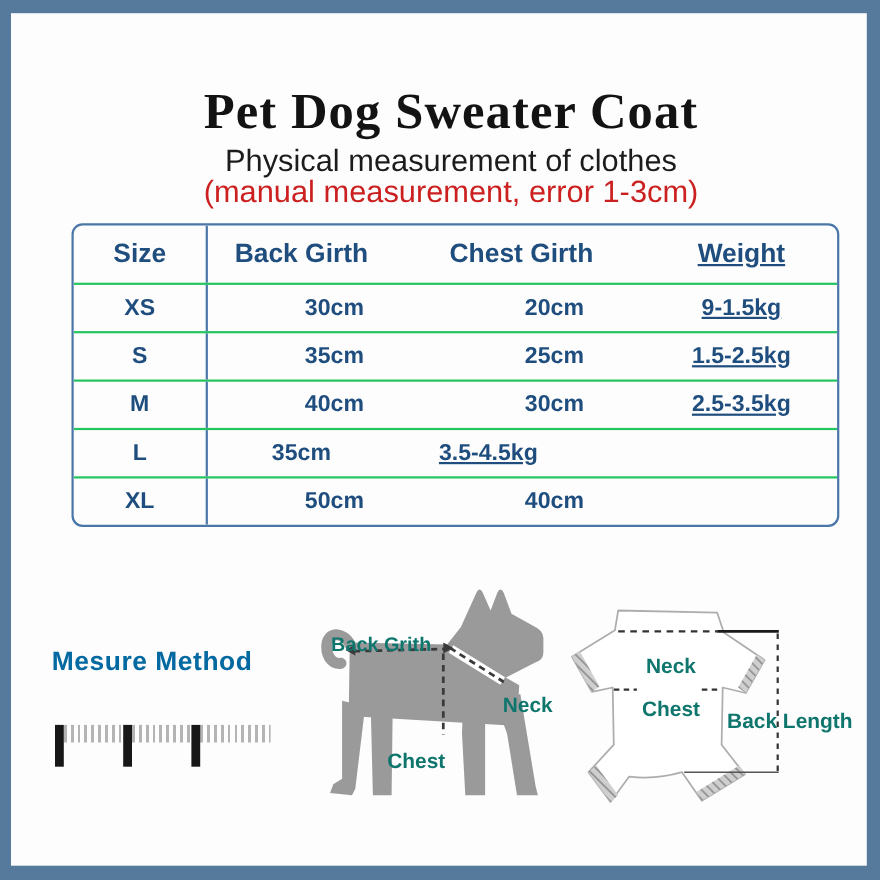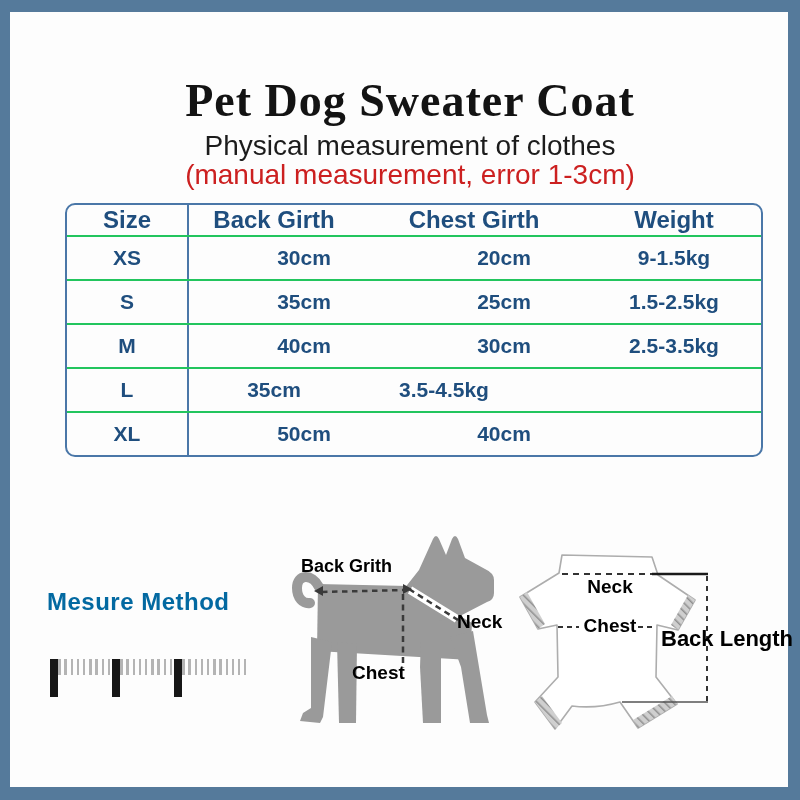--- a/index.html
+++ b/index.html
@@ -11,41 +11,41 @@
   .titleblock{position:absolute;left:0;top:64px;width:800px;text-align:center;}
   .title{font-family:"Liberation Serif","DejaVu Serif",serif;font-weight:bold;font-size:46px;
          color:#131313;margin:0;letter-spacing:1px;line-height:1.1;}
   .subtitle{font-size:28px;color:#1c1c1c;margin-top:4px;line-height:1.05;}
   .note{font-size:28px;color:#cc2020;line-height:1.05;}
 
   
   .size-table{position:absolute;left:55px;top:191px;width:698px;box-sizing:border-box;
               border:2px solid #4a77a8;border-radius:10px;background:#fdfdfd;overflow:hidden;}
   .trow{display:flex;align-items:center;height:42px;border-top:2px solid #22c55e;}
-  .trow.head{height:30px;border-top:none;}
+  .trow.head{height:52px;border-top:none;}
   .tcell{box-sizing:border-box;text-align:center;color:#1f4e7e;font-weight:bold;font-size:21px;}
   .trow.head .tcell{font-size:24px;}
   .c1{width:122px;border-right:2px solid #4a77a8;align-self:stretch;display:flex;align-items:center;justify-content:center;}
-  .c2{width:230px;}.c3{width:170px;}.c4{width:170px;}
+  .c2{width:230px;}.c3{width:170px;}.c4{width:170px;text-decoration:underline;}
 
   
   .mm-heading{position:absolute;left:37px;top:576px;font-size:24px;font-weight:bold;color:#0369a1;letter-spacing:.5px;}
   .ruler{position:absolute;left:40px;top:647px;width:196px;height:38px;}
   .rticks{position:absolute;left:2px;top:0;width:194px;height:16px;
           background:repeating-linear-gradient(to right,#b4b4b4 0px,#b4b4b4 2.5px,transparent 2.5px,transparent 6.2px);}
   .rbar{position:absolute;top:0;width:8px;height:38px;background:#171717;}
 
   
-  .diagram-label{position:absolute;font-weight:bold;color:#000000;white-space:nowrap;}
+  .diagram-label{position:absolute;font-weight:bold;color:#0f766e;white-space:nowrap;margin-top:20px;}
   .lbl-back-grith{left:291px;top:544px;font-size:18px;}
   .lbl-dog-neck{left:447px;top:599px;font-size:19px;}
   .lbl-dog-chest{left:342px;top:650px;font-size:19px;}
   .lbl-g-neck{left:570px;top:564px;width:60px;text-align:center;font-size:19px;}
   .lbl-g-chest{left:570px;top:603px;width:60px;text-align:center;font-size:19px;}
-  .lbl-back-length{left:651px;top:614px;font-size:22px;text-align:center;}
+  .lbl-back-length{left:651px;top:614px;font-size:19px;text-align:center;}
   .dog-svg{position:absolute;left:280px;top:515px;}
   .garment-svg{position:absolute;left:502px;top:522px;}
 </style>
 </head>
 <body>
 
 <div class="frame">
   <div class="canvas">
 
     <div class="titleblock">

